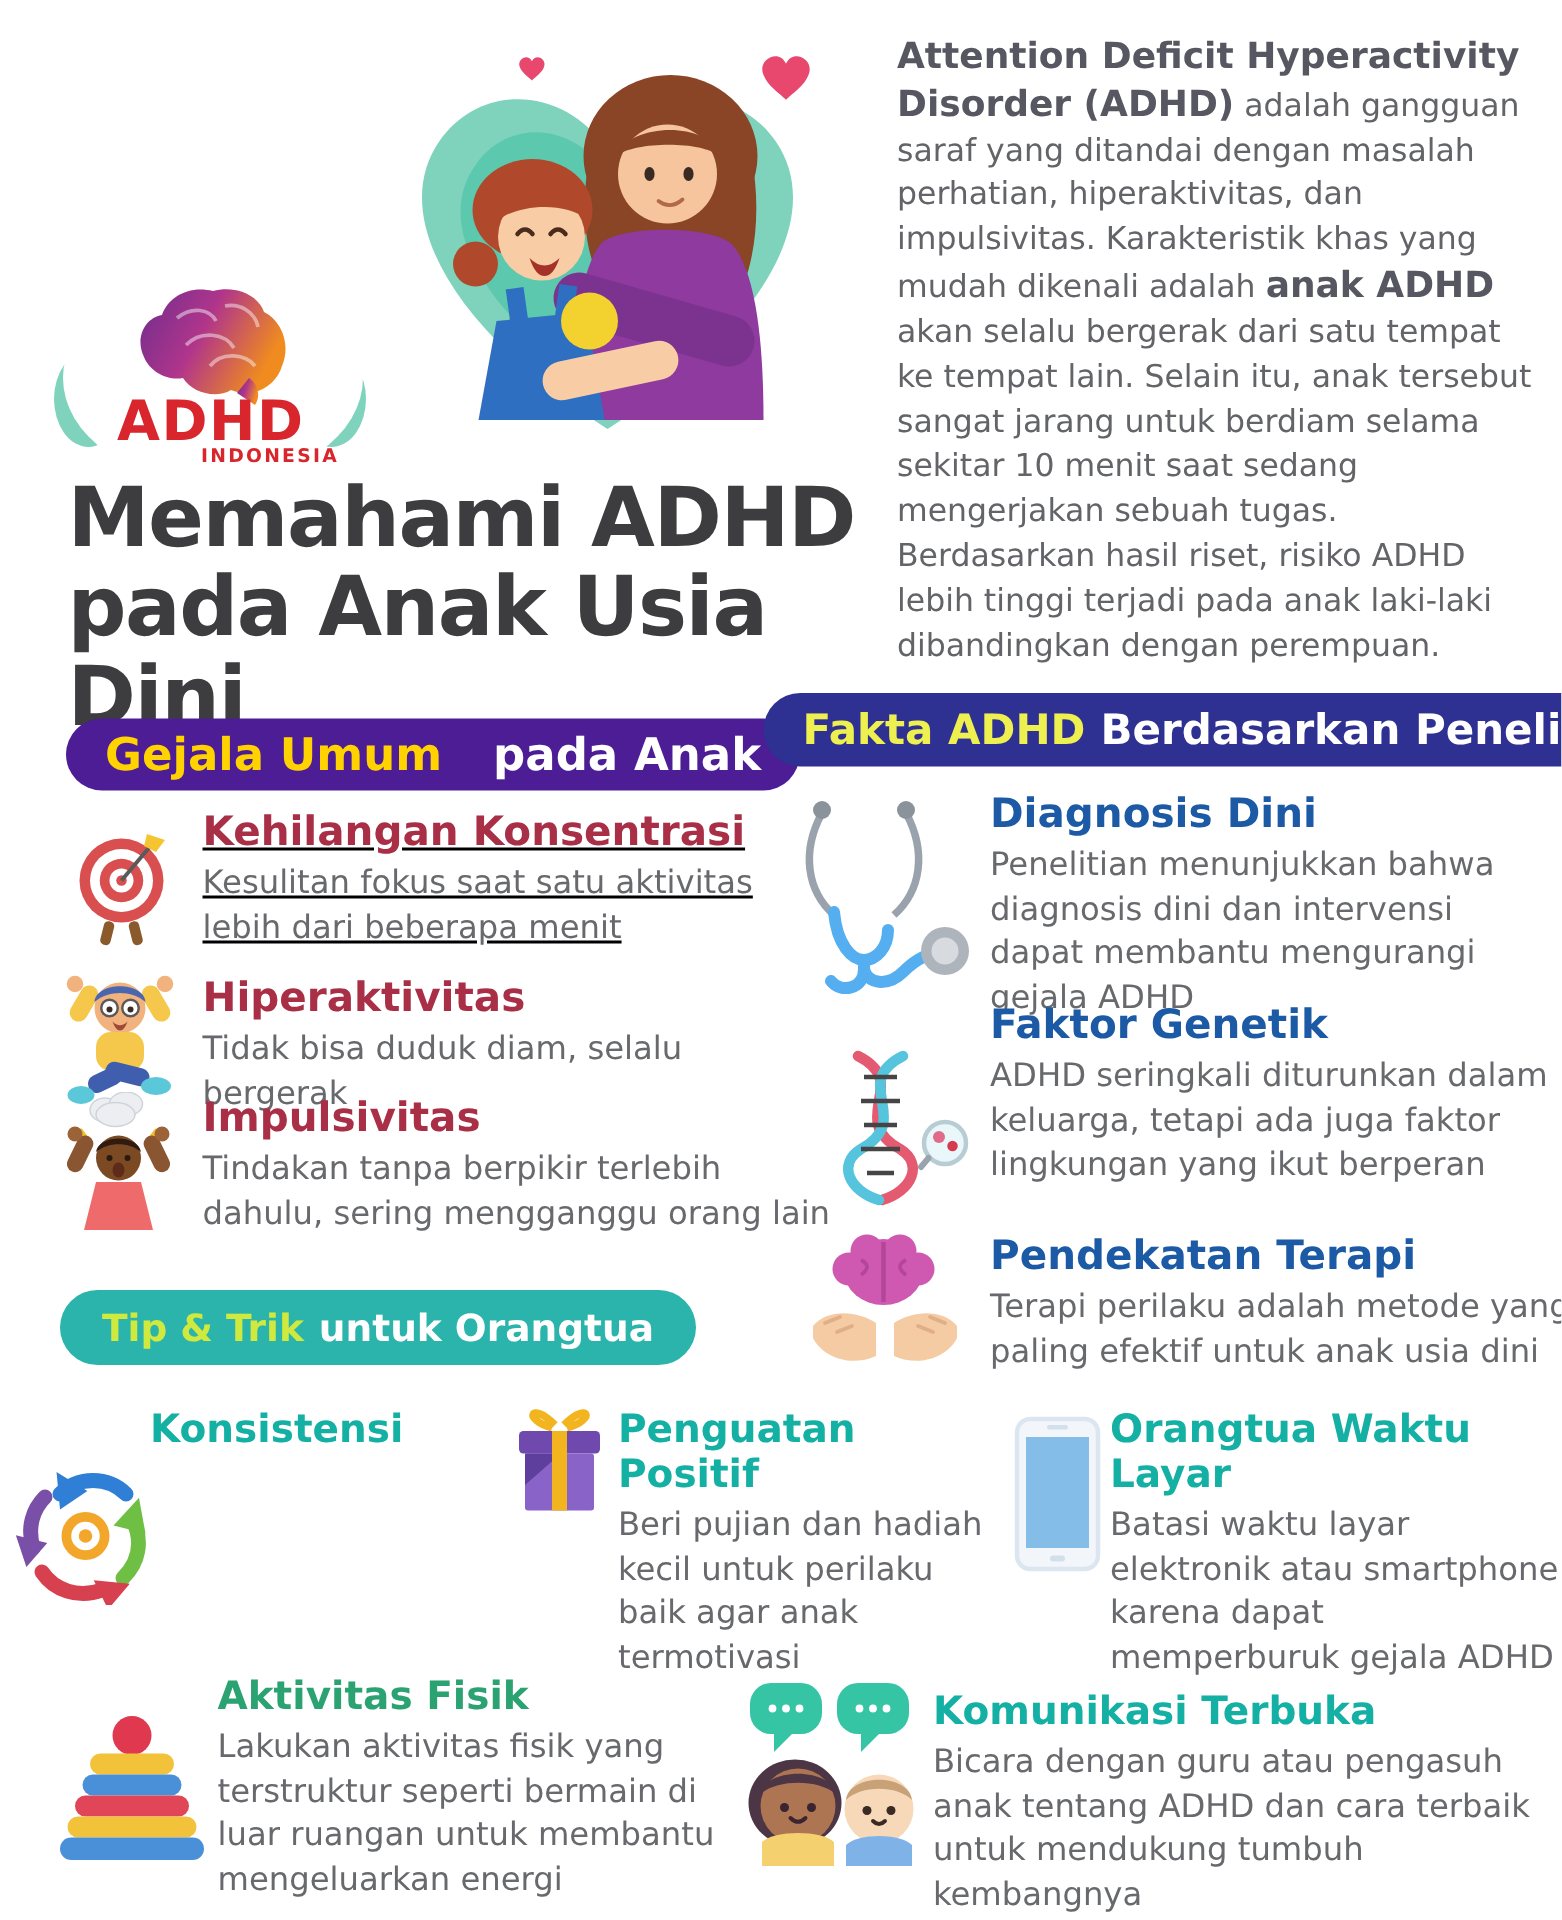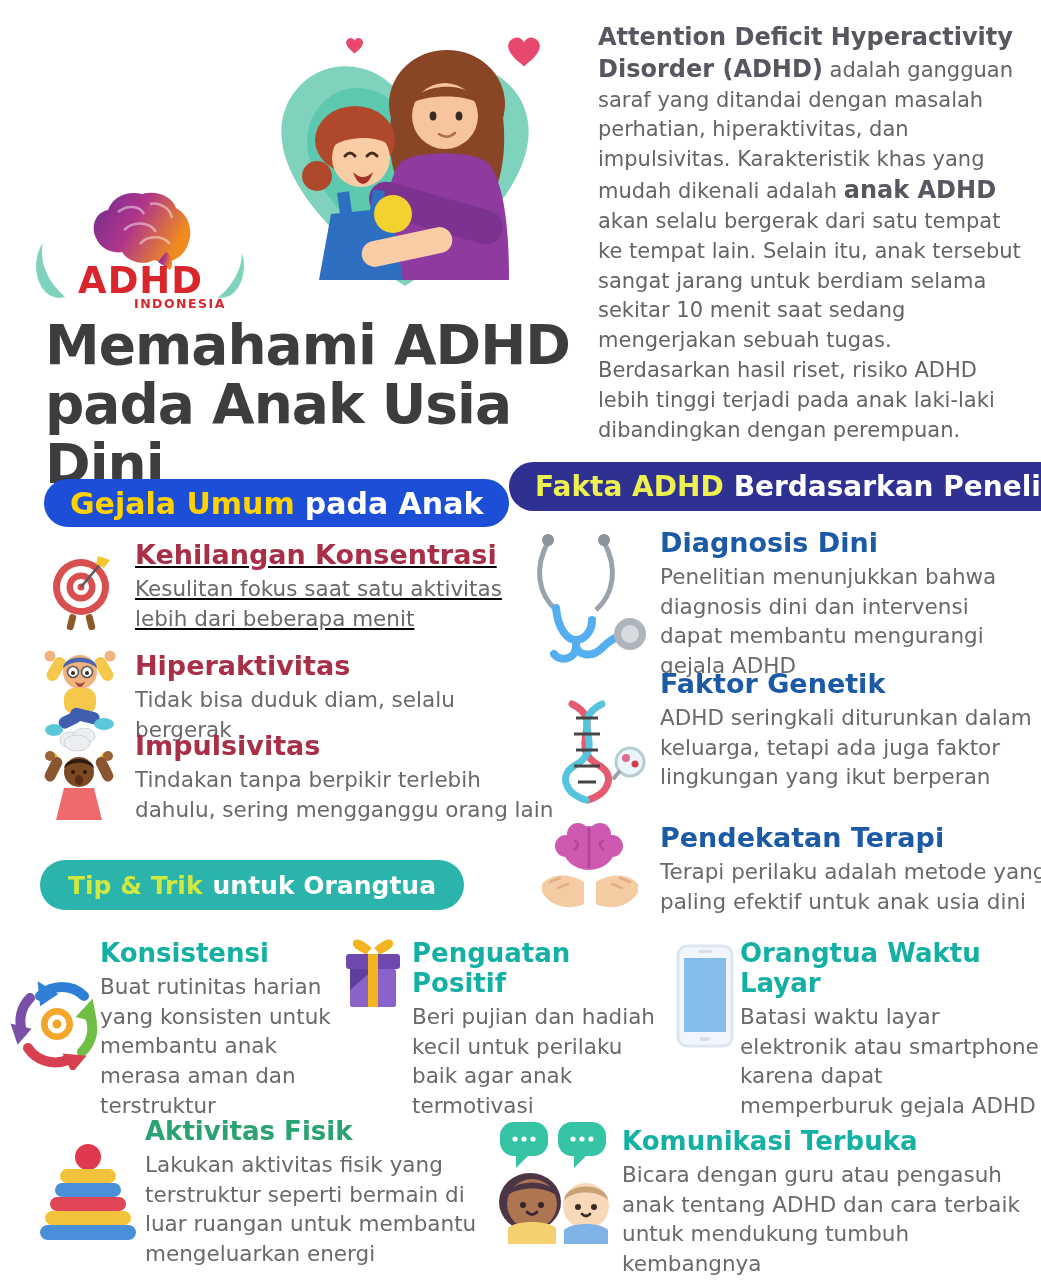--- a/index.html
+++ b/index.html
@@ -21,21 +21,21 @@
   
   .hero { position:absolute; left:243px; top:8px; }
   
   .title { position:absolute; left:45px; top:316px; width:545px; font-size:55px; font-weight:bold; color:#3d3d3f; line-height:1.08; letter-spacing:-1px; }
   
   .intro { position:absolute; left:598px; top:22px; width:428px; font-size:21px; line-height:1.42; color:#636468; }
   .intro .big { font-size:24px; line-height:1.25; font-weight:bold; color:#565760; }
   
   .pill { position:absolute; display:inline-flex; align-items:center; border-radius:26px; font-weight:bold; white-space:nowrap; }
   .pill .hl { margin-right:10px; }
-  .pill-gejala { left:44px; top:479px; height:48px; padding:0 26px; background:#1d4ed8; font-size:30px; color:#ffffff; }
+  .pill-gejala { left:44px; top:479px; height:48px; padding:0 26px; background:#4c1d95; font-size:30px; color:#ffffff;gap:24px; }
   .pill-gejala .hl { color:#ffd200; }
   .pill-fakta { left:509px; top:462px; height:49px; padding:0 26px; background:#2e3192; font-size:28px; color:#ffffff; }
   .pill-fakta .hl { color:#eef04f; }
   .pill-tips { left:40px; top:860px; height:50px; padding:0 28px; background:#2bb4ab; font-size:25px; color:#ffffff; }
   .pill-tips .hl { color:#cfe93f; }
   
   .item { position:absolute; }
   .item h3 { font-weight:bold; }
   .item p { color:#68696c; }
   .sym h3 { font-size:27px; color:#a92f47; margin-bottom:4px; }
@@ -241,21 +241,20 @@
     <path fill="none" stroke="#d6404f" stroke-width="10" stroke-linecap="round" d="M58 88 C42 94 26 88 18 76"></path>
     <path fill="#d6404f" d="M62 98 L52 76 L74 80 Z" transform="rotate(120 62 87)"></path>
     <path fill="none" stroke="#7a4fa8" stroke-width="10" stroke-linecap="round" d="M12 60 C8 46 12 34 20 26"></path>
     <path fill="#7a4fa8" d="M6 72 L2 50 L22 58 Z" transform="rotate(-8 12 61)"></path>
     <circle cx="47" cy="52" r="16" fill="#f2a62a"></circle>
     <circle cx="47" cy="52" r="9.5" fill="#ffffff"></circle>
     <circle cx="47" cy="52" r="4.5" fill="#f2a62a"></circle>
   </svg>
   <div class="item tip" style="left:100px;top:938px;width:240px;">
     <h3>Konsistensi</h3>
-    <p>Buat rutinitas harian yang konsisten untuk membantu anak merasa aman dan terstruktur</p>
   </div>
 
   <svg class="icon" style="left:340px;top:932px;" width="66" height="82" viewBox="0 0 66 82">
     <path fill="none" stroke="#f3b51f" stroke-width="5" d="M30 18 C14 2 8 14 28 20 M36 18 C52 2 58 14 38 20"></path>
     <rect x="6" y="22" width="54" height="15" rx="3" fill="#6f49ad"></rect>
     <rect x="10" y="37" width="46" height="38" rx="2" fill="#8a63c9"></rect>
     <path fill="#5f3f9e" d="M10 37 L34 37 L10 58 Z"></path>
     <rect x="28" y="22" width="10" height="53" fill="#f3b51f"></rect>
   </svg>
   <div class="item tip" style="left:412px;top:938px;width:255px;">

